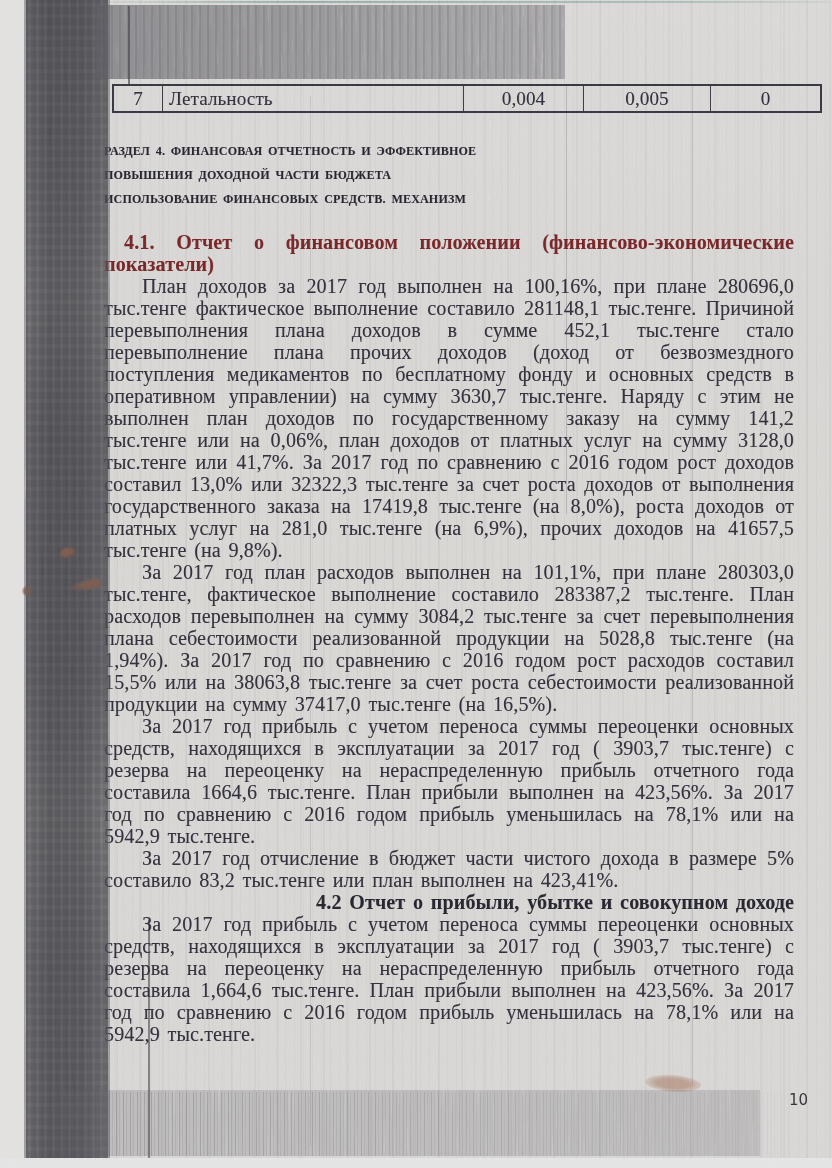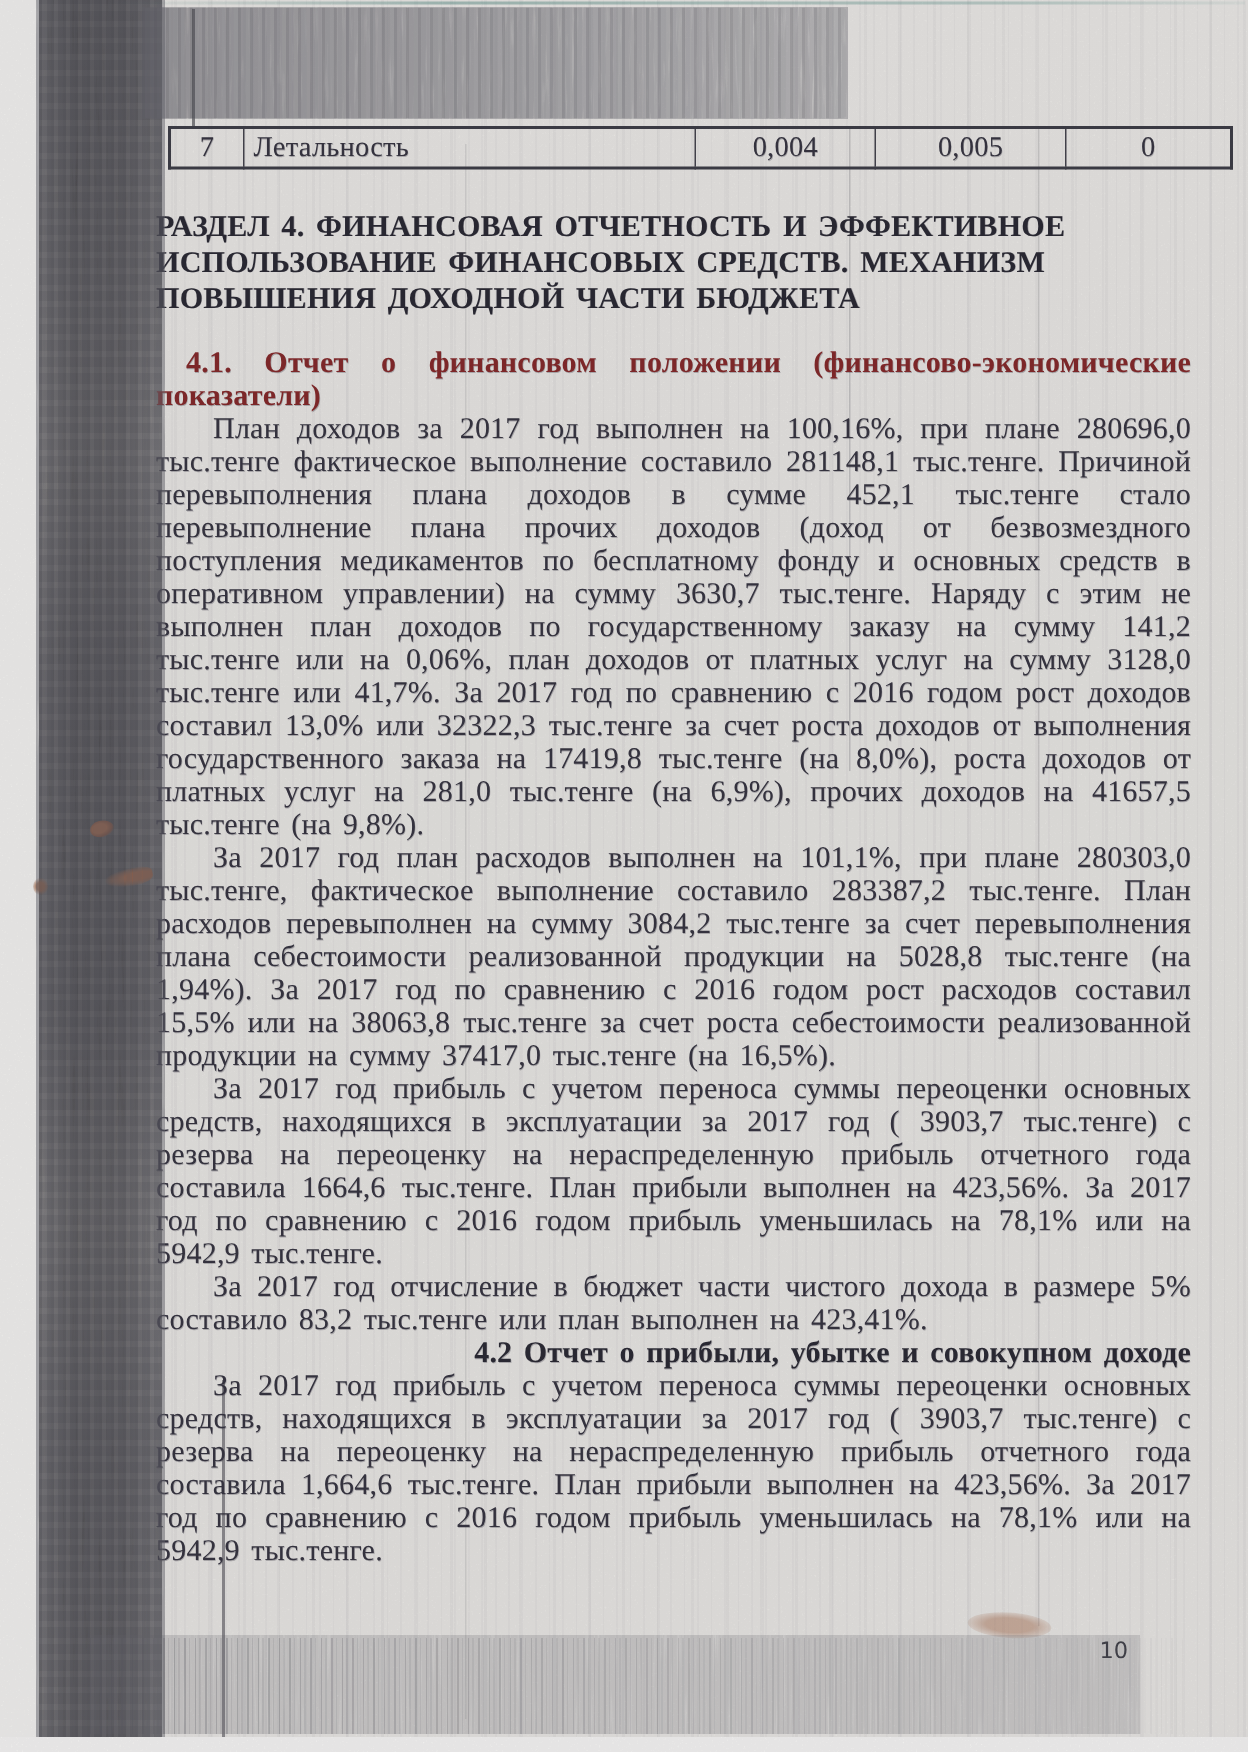--- a/index.html
+++ b/index.html
@@ -94,31 +94,31 @@
   }
   td.c-num  { width:36px;  text-align:center; }
   td.c-name { width:288px; text-align:left;margin-left:29px; }
   td.c-val1 { width:107px; text-align:center; }
   td.c-val2 { width:114px; text-align:center; }
   td.c-val3 { width:97px;  text-align:center; }
 
   .p-intro { margin-top:2px !important; }
 
   .h1 {
-    margin-top:26px; font-weight:bold; font-size:20px; line-height:24px;
+    margin-top:26px; font-weight:bold; font-size:12px; line-height:24px;
     color:#1e1d27; letter-spacing:0.2px; white-space:nowrap; text-align:left;
   }
   .h2 {
     margin-top:20px; font-weight:bold; color:#7f1d1d;
     text-indent:20px; text-align:justify;
   }
   .h3 { font-weight:bold; color:#1f1e28; text-indent:20px; text-align:right; }
 
   .page-number {
-    position:absolute; left:733px; top:1091px;
+    position:absolute; left:789px; top:1091px;
     font-family:"DejaVu Sans", sans-serif; font-size:15px; color:#2e2e35;
   }
 
   svg.grain { position:absolute; left:0; top:0; pointer-events:none; }
 </style>
 </head>
 <body>
 
 <div class="page">
 
@@ -151,22 +151,22 @@
         <td class="c-val1">0,004</td>
         <td class="c-val2">0,005</td>
         <td class="c-val3">0</td>
       </tr>
       </tbody>
     </table>
 
 
     <div class="h1">
       <div>РАЗДЕЛ 4. ФИНАНСОВАЯ ОТЧЕТНОСТЬ И ЭФФЕКТИВНОЕ</div>
+      <div>ПОВЫШЕНИЯ ДОХОДНОЙ ЧАСТИ БЮДЖЕТА</div>
       <div>ИСПОЛЬЗОВАНИЕ ФИНАНСОВЫХ СРЕДСТВ. МЕХАНИЗМ</div>
-      <div>ПОВЫШЕНИЯ ДОХОДНОЙ ЧАСТИ БЮДЖЕТА</div>
     </div>
 
     <div class="h2">4.1. Отчет о финансовом положении (финансово-экономические показатели)</div>
 
     <p>План доходов за 2017 год выполнен на 100,16%, при плане 280696,0 тыс.тенге фактическое выполнение составило 281148,1 тыс.тенге. Причиной перевыполнения плана доходов в сумме 452,1 тыс.тенге стало перевыполнение плана прочих доходов (доход от безвозмездного поступления медикаментов по бесплатному фонду и основных средств в оперативном управлении) на сумму 3630,7 тыс.тенге. Наряду с этим не выполнен план доходов по государственному заказу на сумму 141,2 тыс.тенге или на 0,06%, план доходов от платных услуг на сумму 3128,0 тыс.тенге или 41,7%. За 2017 год по сравнению с 2016 годом рост доходов составил 13,0% или 32322,3 тыс.тенге за счет роста доходов от выполнения государственного заказа на 17419,8 тыс.тенге (на 8,0%), роста доходов от платных услуг на 281,0 тыс.тенге (на 6,9%), прочих доходов на 41657,5 тыс.тенге (на 9,8%).</p>
     <p>За 2017 год план расходов выполнен на 101,1%, при плане 280303,0 тыс.тенге, фактическое выполнение составило 283387,2 тыс.тенге. План расходов перевыполнен на сумму 3084,2 тыс.тенге за счет перевыполнения плана себестоимости реализованной продукции на 5028,8 тыс.тенге (на 1,94%). За 2017 год по сравнению с 2016 годом рост расходов составил 15,5% или на 38063,8 тыс.тенге за счет роста себестоимости реализованной продукции на сумму 37417,0 тыс.тенге (на 16,5%).</p>
     <p>За 2017 год прибыль с учетом переноса суммы переоценки основных средств, находящихся в эксплуатации за 2017 год ( 3903,7 тыс.тенге) с резерва на переоценку на нераспределенную прибыль отчетного года составила 1664,6 тыс.тенге. План прибыли выполнен на 423,56%. За 2017 год по сравнению с 2016 годом прибыль уменьшилась на 78,1% или на 5942,9 тыс.тенге.</p>
     <p>За 2017 год отчисление в бюджет части чистого дохода в размере 5% составило 83,2 тыс.тенге или план выполнен на 423,41%.</p>
 
     <div class="h3">4.2 Отчет о прибыли, убытке и совокупном доходе</div>

